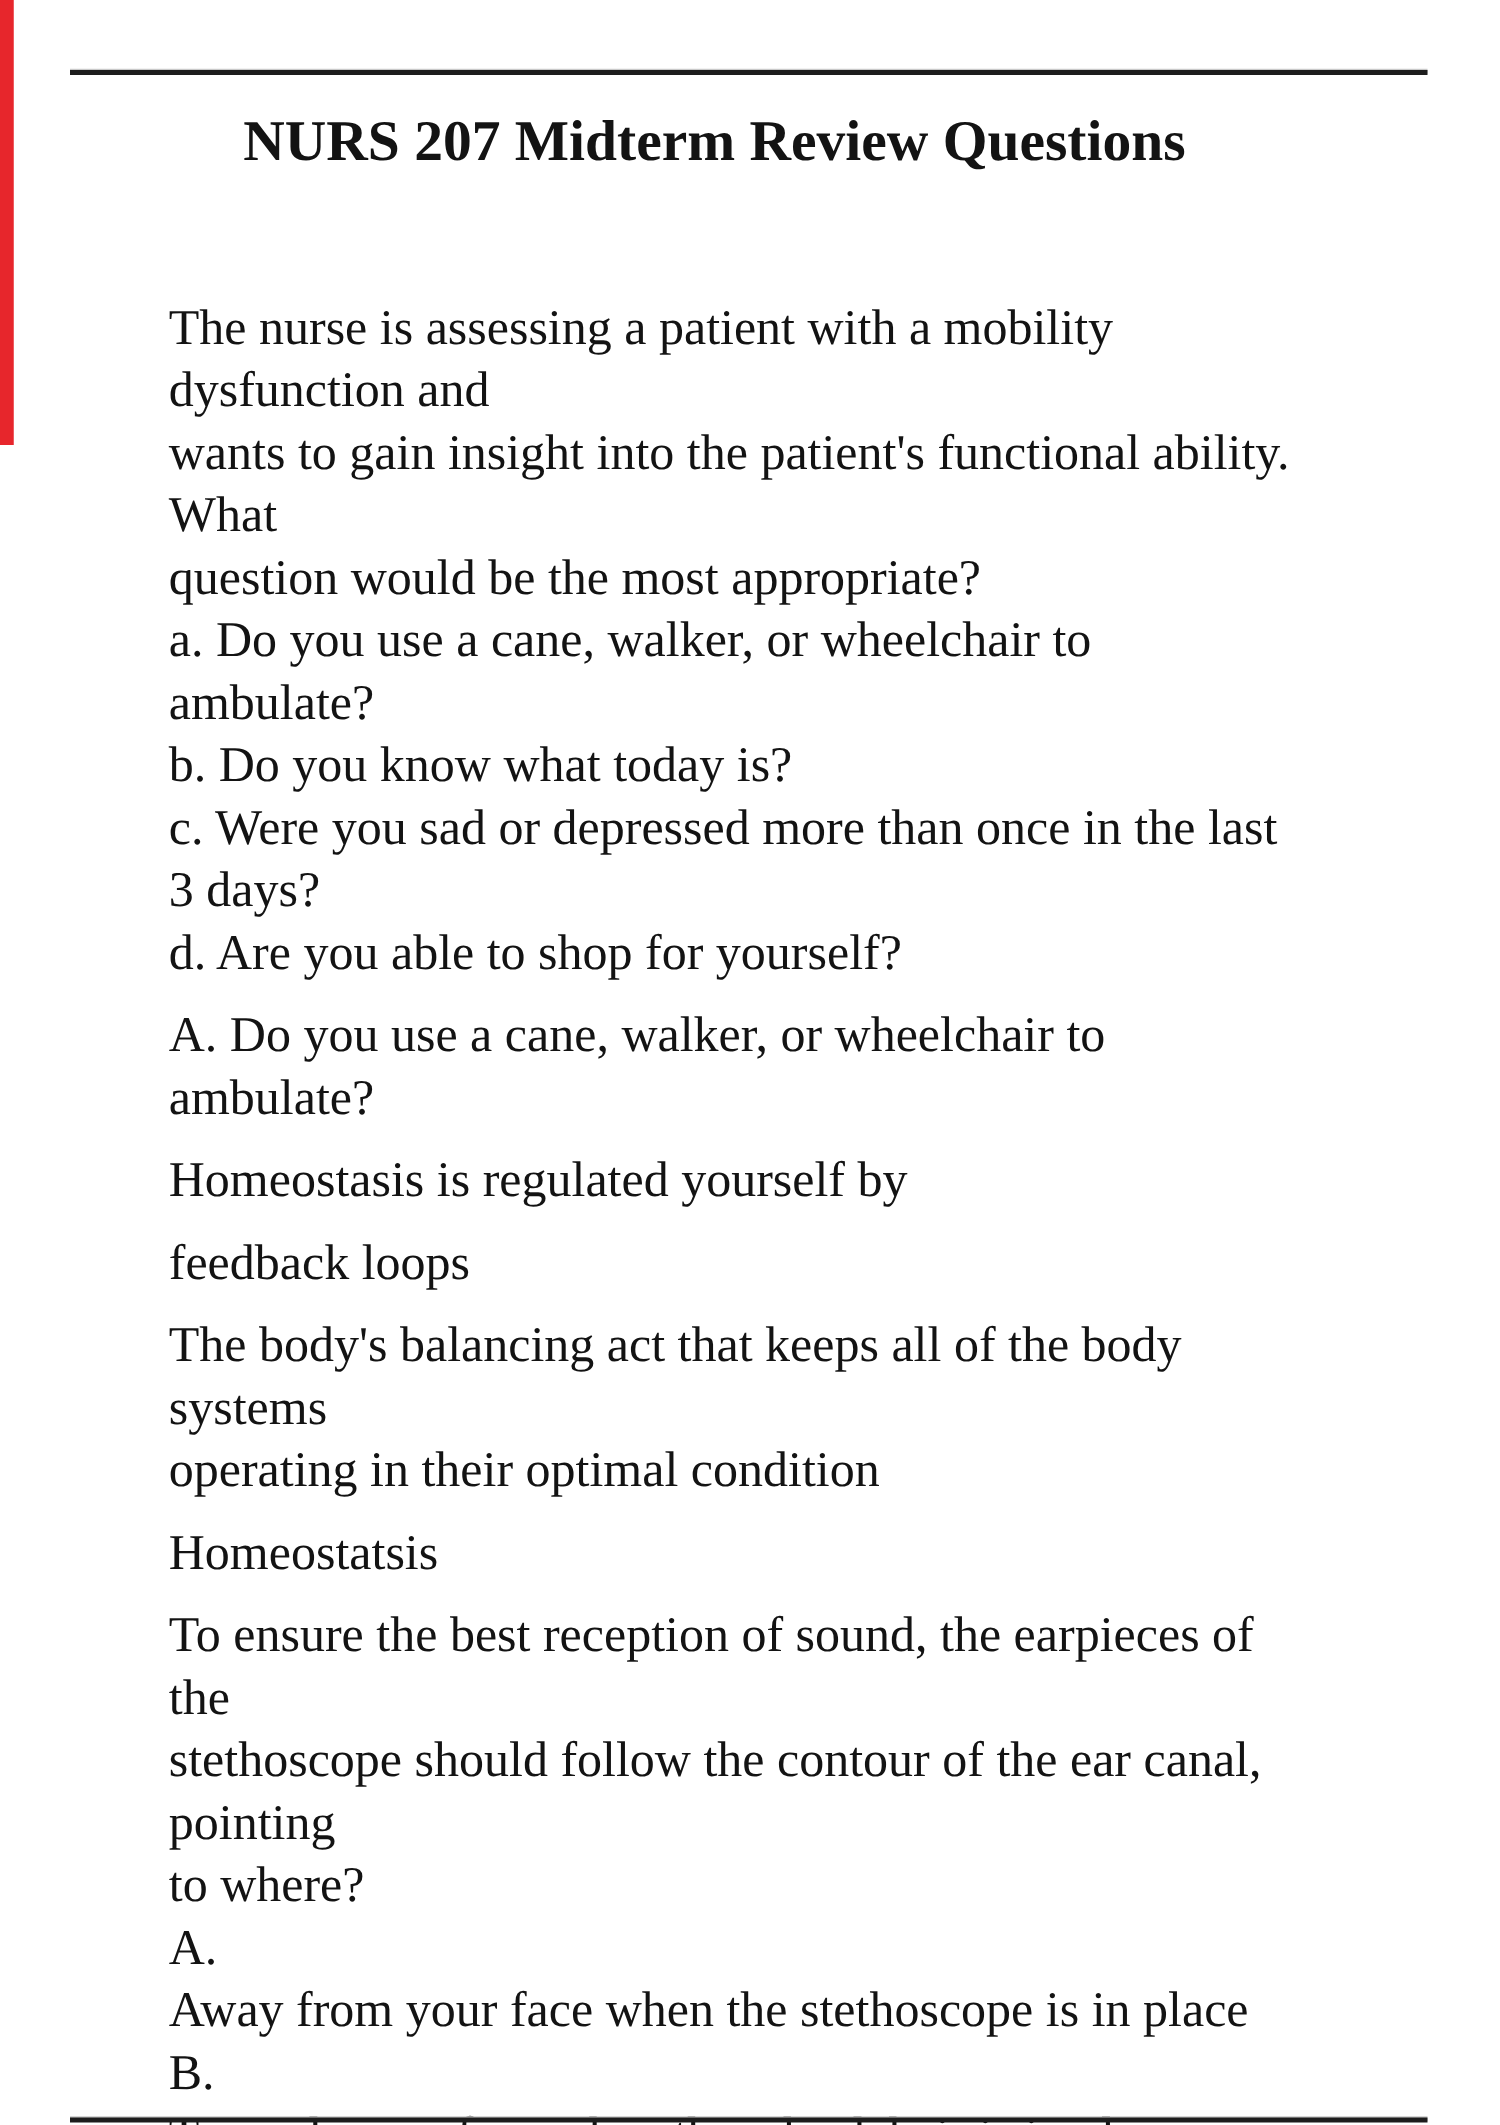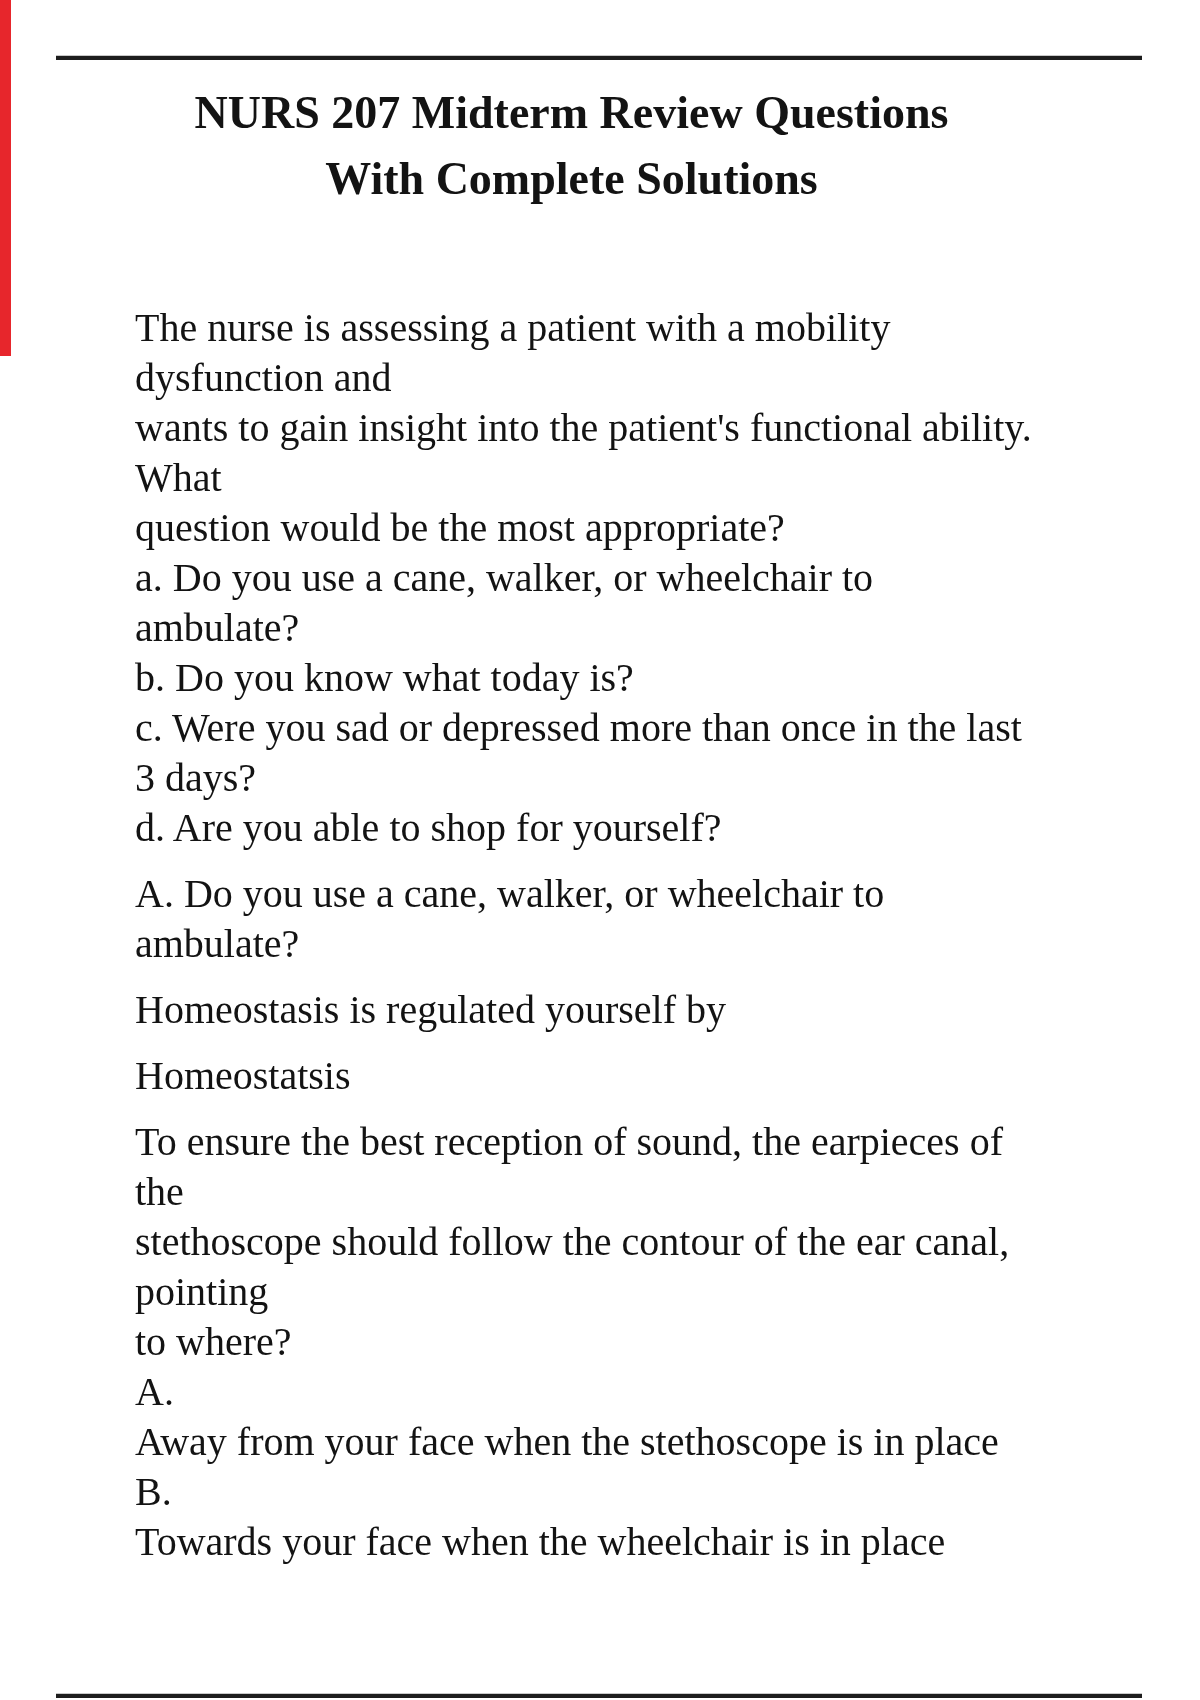--- a/index.html
+++ b/index.html
@@ -58,33 +58,35 @@
 </style>
 </head>
 <body>
 
 <div class="page">
   <div class="accent-stripe"></div>
   <div class="rule rule-top"></div>
 
   <h1 class="doc-title">
     <span class="title-line">NURS 207 Midterm Review Questions</span>
-    <span class="title-line">With Complete Solutions</span>
   </h1>
 
   <div class="body-text" id="paragraphs">
       <p>The nurse is assessing a patient with a mobility dysfunction and
 wants to gain insight into the patient's functional ability. What
 question would be the most appropriate?
 a. Do you use a cane, walker, or wheelchair to ambulate?
 b. Do you know what today is?
 c. Were you sad or depressed more than once in the last 3 days?
 d. Are you able to shop for yourself?</p>
       <p>A. Do you use a cane, walker, or wheelchair to ambulate?</p>
       <p>Homeostasis is regulated yourself by</p>
+      <p>feedback loops</p>
+      <p>The body's balancing act that keeps all of the body systems
+operating in their optimal condition</p>
       <p>Homeostatsis</p>
       <p>To ensure the best reception of sound, the earpieces of the
 stethoscope should follow the contour of the ear canal, pointing
 to where?
 A.
 Away from your face when the stethoscope is in place
 B.
 Towards your face when the wheelchair is in place</p>
     </div>
 

